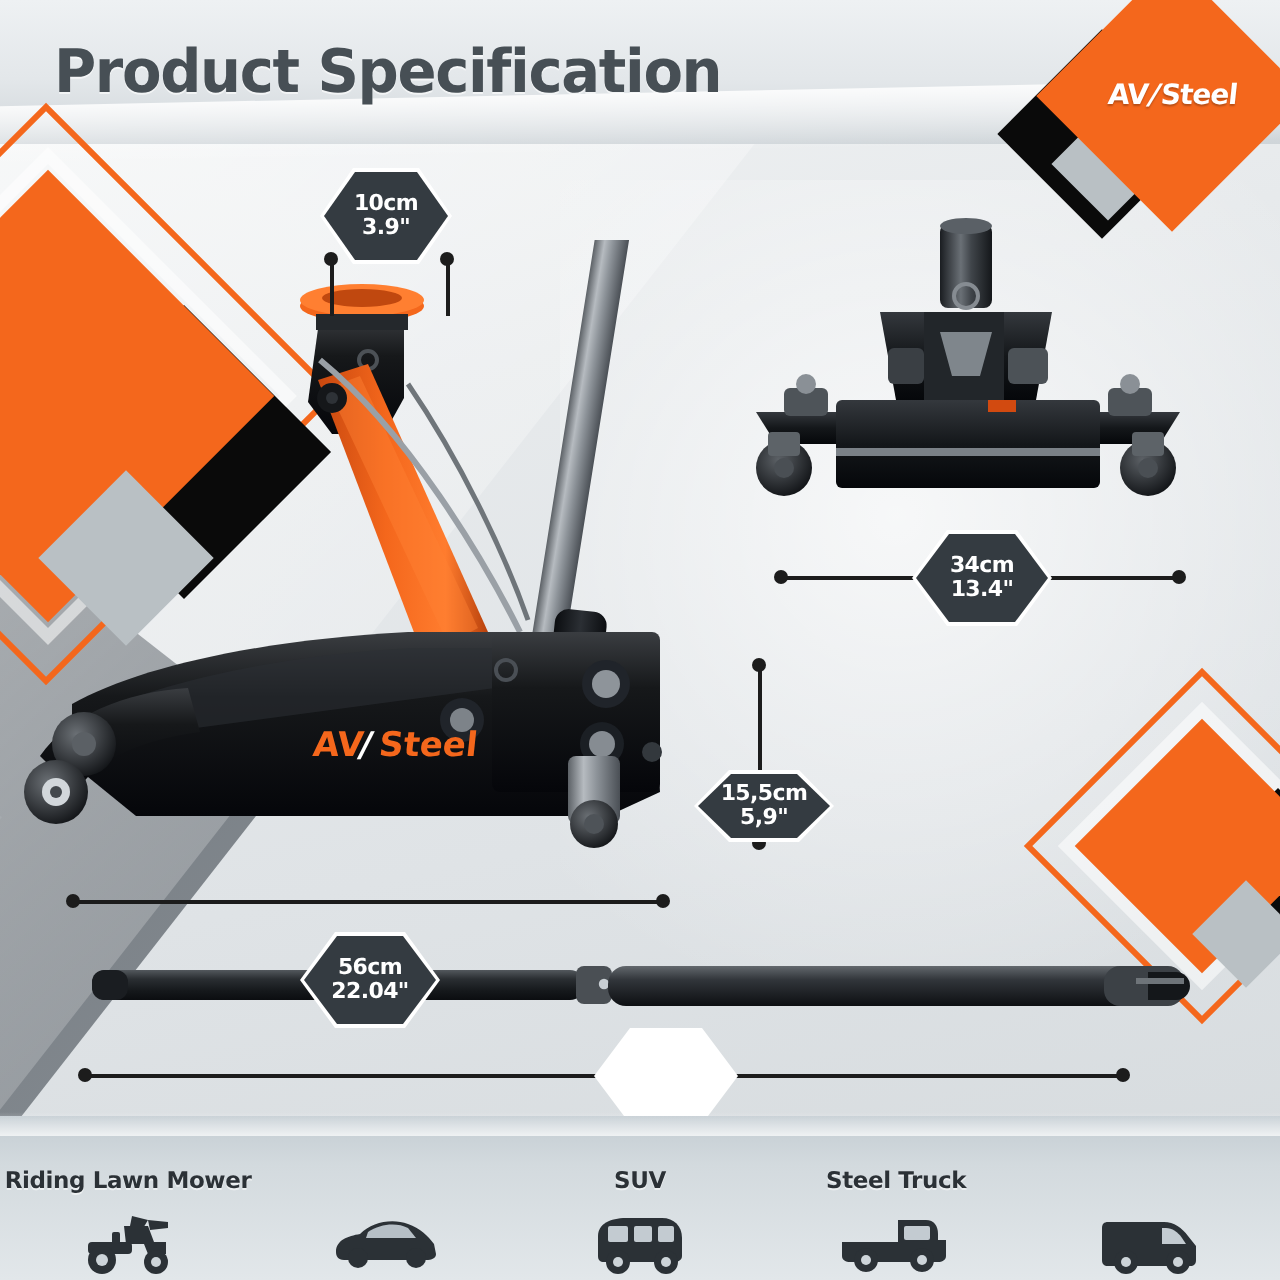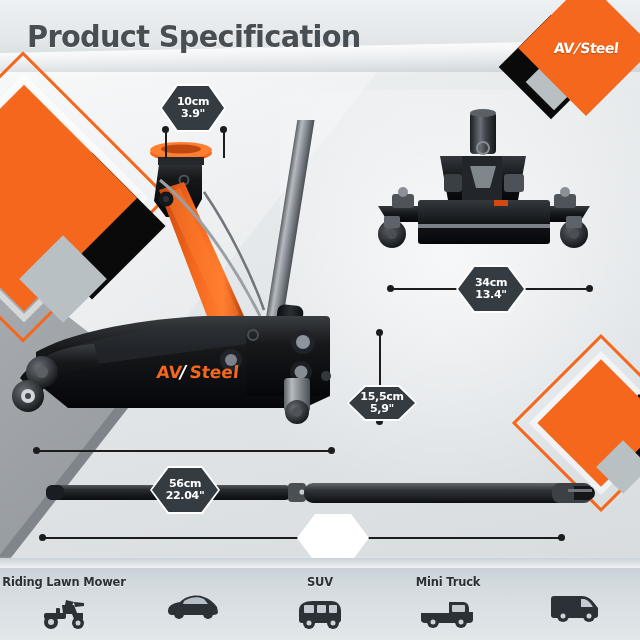--- a/index.html
+++ b/index.html
@@ -135,21 +135,21 @@
     align-items:center; justify-content:center;
     color:#fff; font-family:"DejaVu Sans", sans-serif;
     font-weight:bold; line-height:1.08; text-align:center;
   }
   .badge-inner .l1 { font-size:11px; letter-spacing:-.3px; }
   .badge-inner .l2 { font-size:11px; letter-spacing:-.3px; }
 
   
   #vehicle-row {
     position:absolute; left:0; bottom:0; width:640px; height:82px;
-    display:flex; align-items:center; justify-content:space-around;
+    display:flex; align-items:flex-end; justify-content:space-around;
     padding-top:8px;
     border-radius:11px;
   }
   .veh { width:128px; text-align:center; }
   .veh-label {
     font-size:11.5px; font-weight:bold; color:#2b3136;
     font-family:"DejaVu Sans", sans-serif;
     letter-spacing:-.2px; white-space:nowrap;
     text-shadow:0 1px 0 rgba(255,255,255,.55);
   }
@@ -456,21 +456,21 @@
           <rect x="36" y="9" width="8" height="8" rx="1" fill="#c3cbd1"></rect>
           <circle cx="16" cy="27" r="6"></circle>
             <circle cx="16" cy="27" r="2.5" fill="#cdd4d9"></circle>
           <circle cx="40" cy="27" r="6"></circle>
             <circle cx="40" cy="27" r="2.5" fill="#cdd4d9"></circle>
         </svg>
       </div>
     </div>
 
     <div class="veh">
-      <div class="veh-label">Mini Truck</div>
+      <div class="veh-label">Steel Truck</div>
       <div class="veh-icon">
         <svg width="58" height="32" viewBox="0 0 58 32">
           <path d="M30 5 h14 c4 0 6 3 6 7 v3 h4 v8 c0 2 -2 3 -4 3 h-44 c-2 0 -4 -1 -4 -3 v-7 h28 z"></path>
           <rect x="33" y="8" width="13" height="7" rx="1" fill="#c3cbd1"></rect>
           <rect x="4" y="16" width="26" height="7"></rect>
           <circle cx="14" cy="25" r="6"></circle>
             <circle cx="14" cy="25" r="2.5" fill="#cdd4d9"></circle>
           <circle cx="42" cy="25" r="6"></circle>
             <circle cx="42" cy="25" r="2.5" fill="#cdd4d9"></circle>
         </svg>

